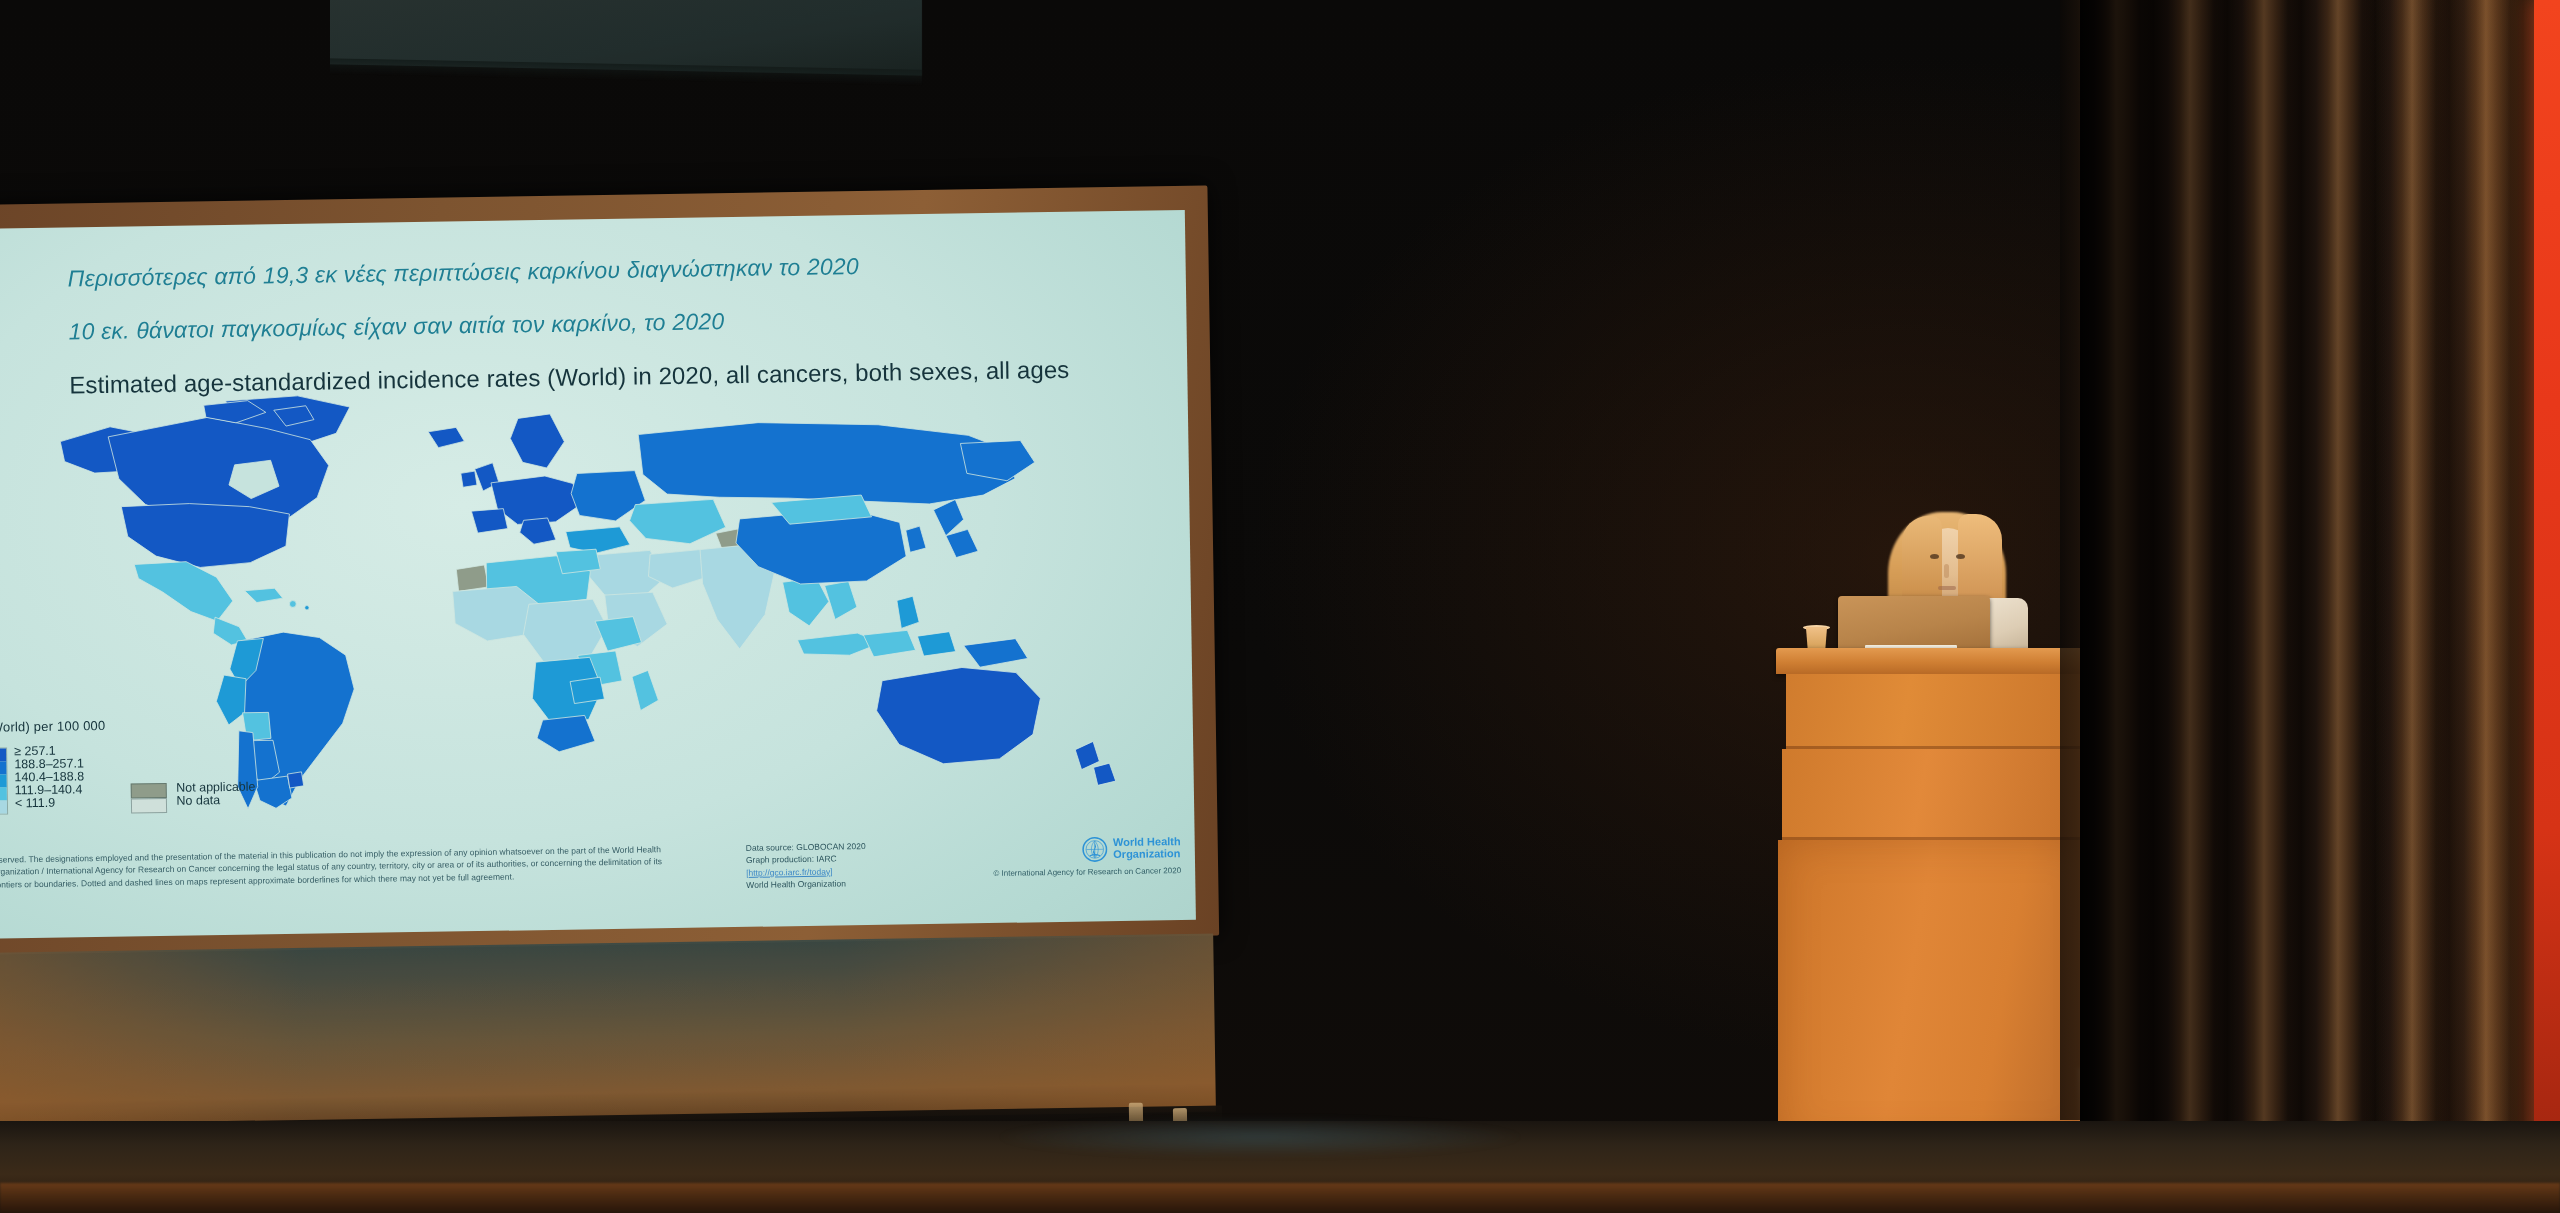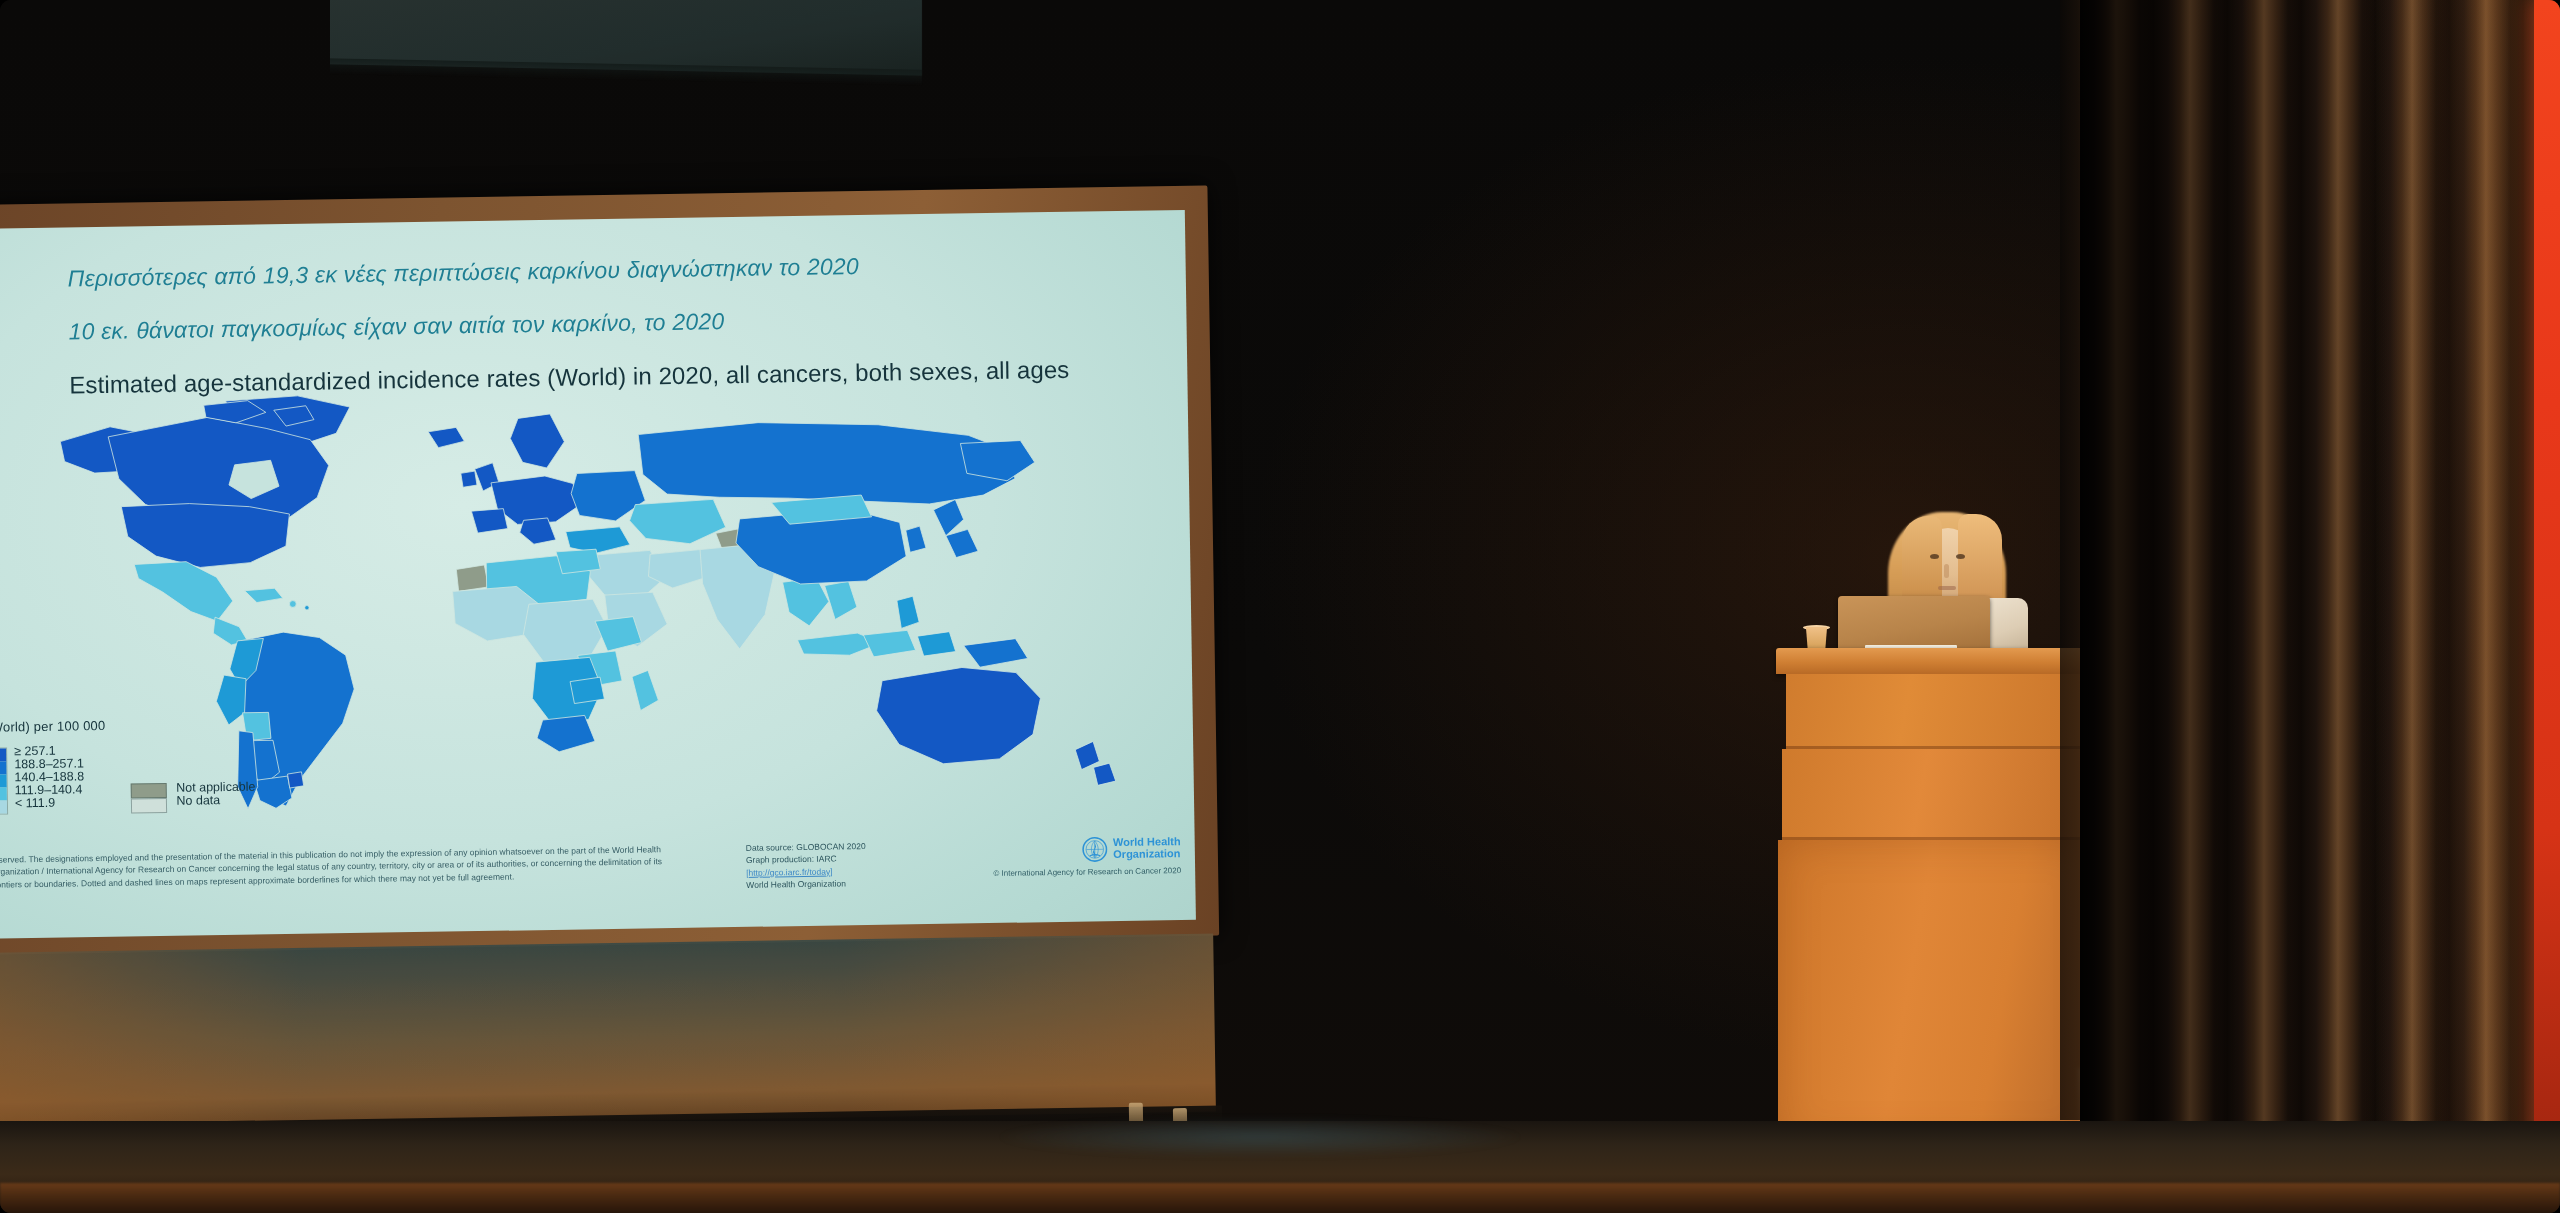--- a/index.html
+++ b/index.html
@@ -8,21 +8,20 @@
     padding: 0;
     background: #000;
     font-family: "Liberation Sans", sans-serif;
   }
   #stage {
     position: relative;
     width: 2560px;
     height: 1213px;
     overflow: hidden;
     background: #070606;
-    border-radius: 11px;
   }
 
   
   .backwall {
     position: absolute;
     inset: 0;
     background:
       radial-gradient(ellipse 900px 700px at 1900px 560px, rgba(60,32,14,0.55) 0%, rgba(20,12,6,0.0) 72%),
       linear-gradient(180deg, #0a0908 0%, #0b0a09 55%, #100c09 100%);
   }

